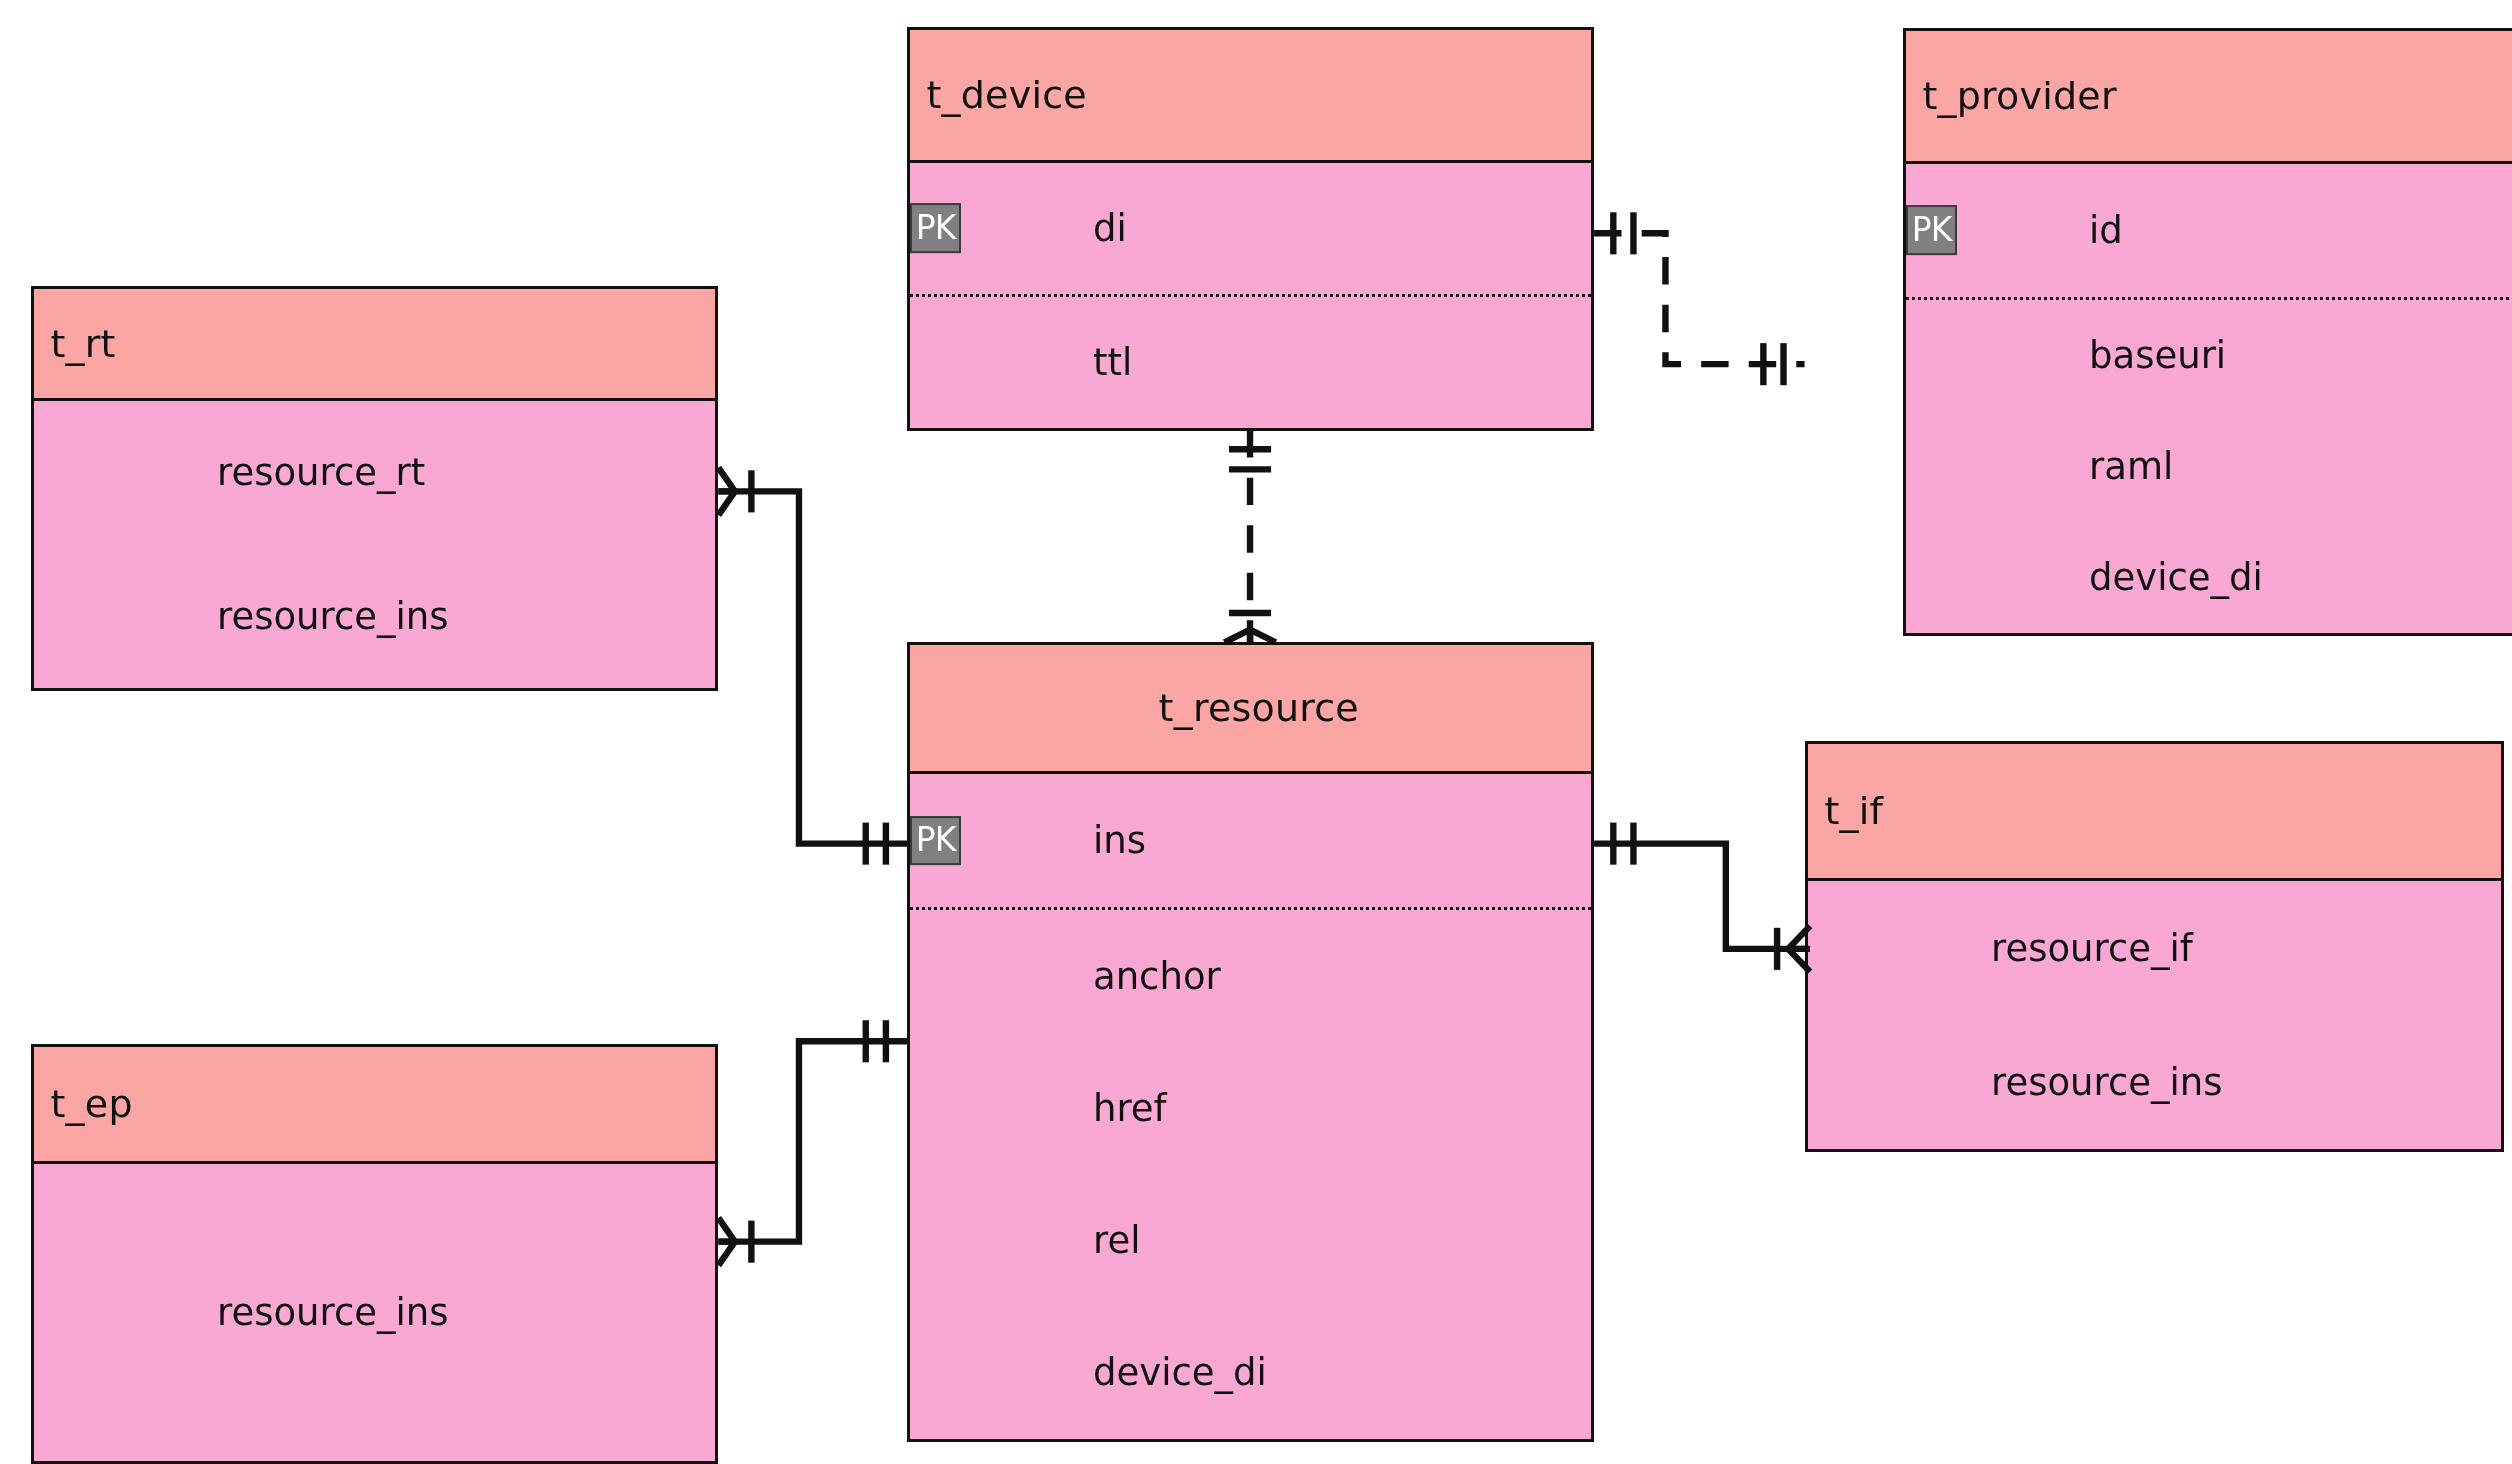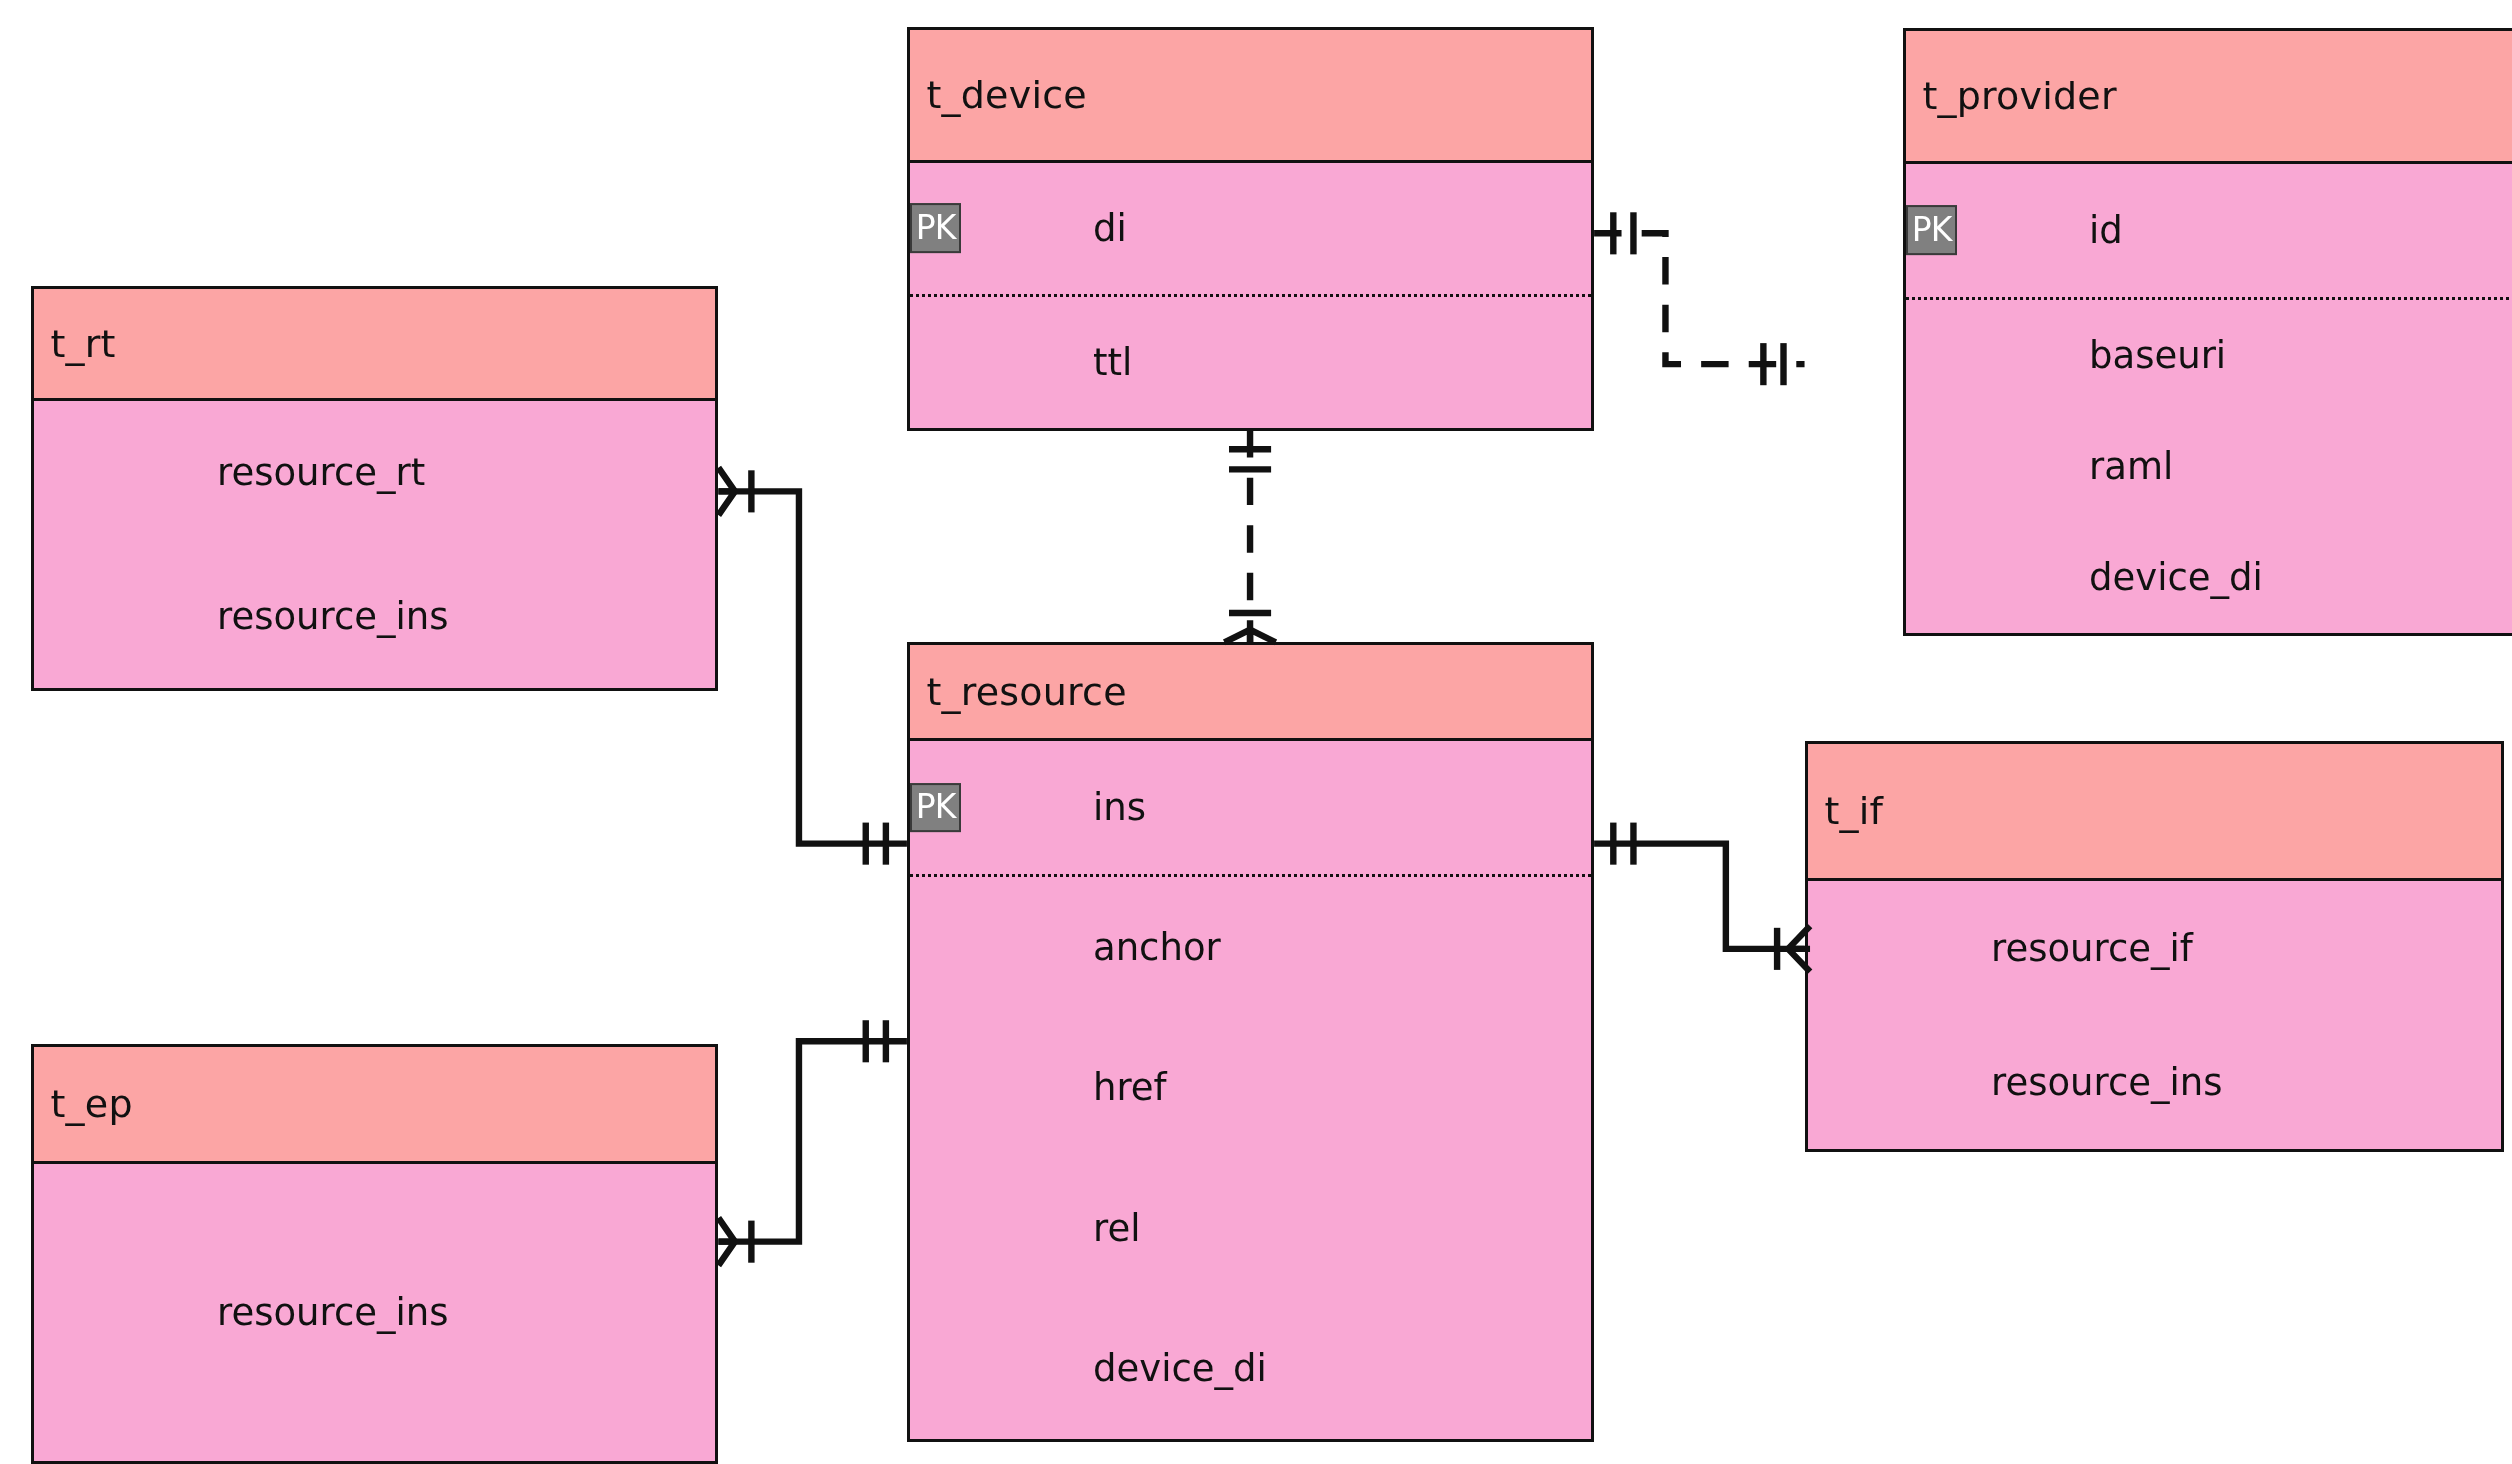--- a/index.html
+++ b/index.html
@@ -133,21 +133,21 @@
       <div class="attr-row">
         <span class="attr-name">raml</span>
       </div>
       <div class="attr-row">
         <span class="attr-name">device_di</span>
       </div>
     </div>
   </div>
 
   <div class="entity" style="left:907px; top:642px; width:687px; height:800px;">
-    <div class="entity-header" style="height:96px;">
+    <div class="entity-header" style="height:129px;justify-content:center;">
       <span class="entity-title">t_resource</span>
     </div>
     <div class="entity-body">
       <div class="attr-row pk-sep" style="flex:0 0 133px;">
         <span class="pk-badge">PK</span>
         <span class="attr-name">ins</span>
       </div>
       <div class="attr-row">
         <span class="attr-name">anchor</span>
       </div>

